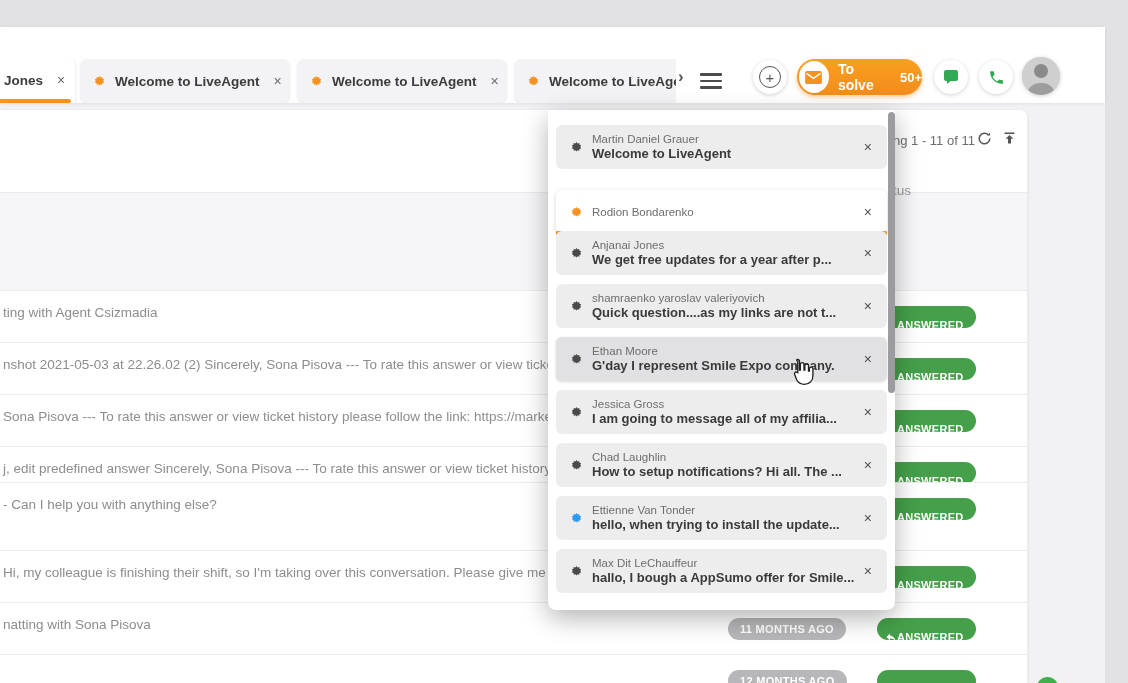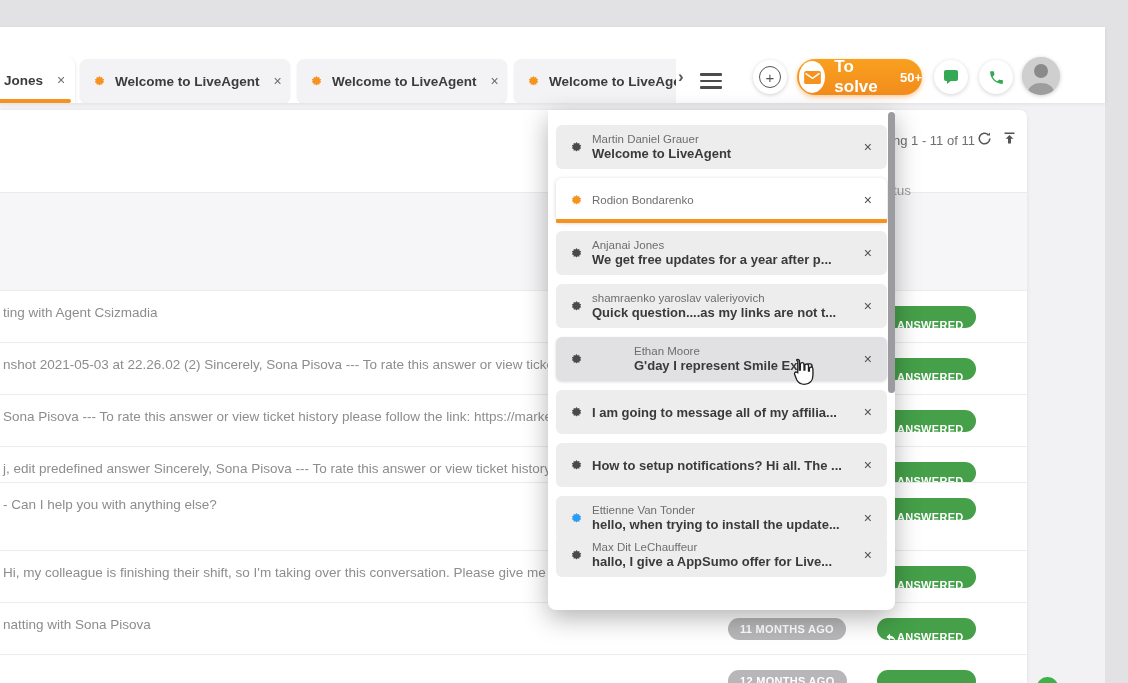--- a/index.html
+++ b/index.html
@@ -30,21 +30,21 @@
   .circle-btn { position:absolute; top:33px; width:34px; height:34px; border-radius:50%; background:#fff;
                 box-shadow:0 1px 4px rgba(0,0,0,.18); display:flex; align-items:center; justify-content:center; cursor:pointer; }
   .plus-btn { left:753px; }
   .plus-ring { width:22px; height:22px; border:1.6px solid #555; border-radius:50%;
                display:flex; align-items:center; justify-content:center; font-size:15px; color:#555; line-height:1; }
   .tosolve { position:absolute; left:797px; top:32px; width:125px; height:36px; border-radius:18px;
              background:linear-gradient(180deg,#f9a01f,#f28c1d); display:flex; align-items:center;
              box-shadow:0 2px 5px rgba(242,140,29,.45); cursor:pointer; }
   .tosolve-mail { width:32px; height:32px; background:#fff; border-radius:50%; margin-left:2px;
                   display:flex; align-items:center; justify-content:center; }
-  .tosolve-label { color:#fff; font-weight:700; font-size:17px; margin-left:9px; }
+  .tosolve-label { color:#fff; font-weight:700; font-size:14px; margin-left:9px; }
   .tosolve-count { color:#fff; font-weight:700; font-size:13px; margin-left:10px; }
   .chat-btn { left:934px; }
   .phone-btn { left:979px; }
   .avatar { position:absolute; left:1022px; top:30px; width:38px; height:38px; border-radius:50%;
             background:linear-gradient(180deg,#d8d8d8,#bdbdbd); overflow:hidden;
             box-shadow:0 1px 4px rgba(0,0,0,.2); cursor:pointer; }
 
   
   .content-bg { position:absolute; left:0; top:103px; width:1105px; height:580px; background:#f2f1f3; }
   .list-panel { position:absolute; left:0; top:110px; width:1027px; height:573px; background:#fff;
@@ -68,21 +68,21 @@
                 color:#fff; font-weight:700; font-size:11px; display:flex; align-items:center; padding:16px 12px 0 8px; letter-spacing:.3px; }
 
   
   .dropdown { position:absolute; left:548px; top:110px; width:347px; height:500px; background:#fff;
               border-radius:0 0 8px 8px; box-shadow:0 8px 26px rgba(0,0,0,.30); z-index:6; }
   .dd-item { position:absolute; left:8px; width:331px; height:44px; border-radius:6px; background:#ededee;
              display:flex; align-items:center; cursor:pointer; }
   .dd-item.active { background:#fff; box-shadow:0 1px 4px rgba(0,0,0,.18); }
   .dd-item.active::after { content:""; position:absolute; left:0; right:0; bottom:-1px; height:4px;
              background:#f6921e; border-radius:1px; }
-  .dd-item.hover { background:#e1e0e2; box-shadow:0 1px 3px rgba(0,0,0,.15);gap:42px; }
+  .dd-item.hover { background:#e1e0e2; box-shadow:0 1px 3px rgba(0,0,0,.15); }
   .dd-dot { width:11px; height:11px; margin:0 10px 0 15px; flex:0 0 auto; }
   .dot-dark { color:#4a4a4a; } .dot-orange { color:#f6921e; } .dot-blue { color:#2b9cf2; }
   .dd-text { flex:1 1 auto; min-width:0; }
   .dd-name { font-size:11.5px; color:#6e6e6e; white-space:nowrap; overflow:hidden; }
   .dd-subject { font-size:13px; font-weight:700; color:#3a3a3a; white-space:nowrap; overflow:hidden; margin-top:1px; }
   .dd-close { flex:0 0 auto; margin:0 15px 0 8px; color:#4f4f4f; font-size:14px; cursor:pointer; }
   .dd-scroll { position:absolute; right:0px; top:2px; width:7px; height:281px; background:#9c9ca0; border-radius:4px; cursor:grab; }
 
   .cursor { position:absolute; left:789px; top:357px; z-index:10; pointer-events:none; }
   .fab-sliver { position:absolute; left:1037px; top:677px; width:21px; height:12px; background:#3eb24a;
@@ -270,21 +270,21 @@
     <div class="dd-item" style="top:15px">
       <svg class="dd-dot dot-dark" viewBox="0 0 20 20">
           <path d="M10 0l2 2.6 3.1-.9.3 3.2 3.1 1-1.7 2.8 1.7 2.8-3.1 1-.3 3.2-3.1-.9-2 2.6-2-2.6-3.1.9-.3-3.2-3.1-1 1.7-2.8L1.5 5.9l3.1-1 .3-3.2 3.1.9z" fill="currentColor"></path>
         </svg>
       <span class="dd-text">
         <span class="dd-name" style="display:block">Martin Daniel Grauer</span>
         <span class="dd-subject" style="display:block">Welcome to LiveAgent</span>
       </span>
       <span class="dd-close">×</span>
     </div>
-    <div class="dd-item active" style="top:68px">
+    <div class="dd-item active" style="top:80px">
       <svg class="dd-dot dot-orange" viewBox="0 0 20 20">
           <path d="M10 0l2 2.6 3.1-.9.3 3.2 3.1 1-1.7 2.8 1.7 2.8-3.1 1-.3 3.2-3.1-.9-2 2.6-2-2.6-3.1.9-.3-3.2-3.1-1 1.7-2.8L1.5 5.9l3.1-1 .3-3.2 3.1.9z" fill="currentColor"></path>
         </svg>
       <span class="dd-text">
         <span class="dd-name" style="display:block">Rodion Bondarenko</span>
       </span>
       <span class="dd-close">×</span>
     </div>
     <div class="dd-item" style="top:121px">
       <svg class="dd-dot dot-dark" viewBox="0 0 20 20">
@@ -314,50 +314,52 @@
         <span class="dd-name" style="display:block">Ethan Moore</span>
         <span class="dd-subject" style="display:block">G'day I represent Smile Expo company.</span>
       </span>
       <span class="dd-close">×</span>
     </div>
     <div class="dd-item" style="top:280px">
       <svg class="dd-dot dot-dark" viewBox="0 0 20 20">
           <path d="M10 0l2 2.6 3.1-.9.3 3.2 3.1 1-1.7 2.8 1.7 2.8-3.1 1-.3 3.2-3.1-.9-2 2.6-2-2.6-3.1.9-.3-3.2-3.1-1 1.7-2.8L1.5 5.9l3.1-1 .3-3.2 3.1.9z" fill="currentColor"></path>
         </svg>
       <span class="dd-text">
+        <span class="dd-name" style="display:block">Jessica Gross</span>
         <span class="dd-subject" style="display:block">I am going to message all of my affilia...</span>
       </span>
       <span class="dd-close">×</span>
     </div>
     <div class="dd-item" style="top:333px">
       <svg class="dd-dot dot-dark" viewBox="0 0 20 20">
           <path d="M10 0l2 2.6 3.1-.9.3 3.2 3.1 1-1.7 2.8 1.7 2.8-3.1 1-.3 3.2-3.1-.9-2 2.6-2-2.6-3.1.9-.3-3.2-3.1-1 1.7-2.8L1.5 5.9l3.1-1 .3-3.2 3.1.9z" fill="currentColor"></path>
         </svg>
       <span class="dd-text">
+        <span class="dd-name" style="display:block">Chad Laughlin</span>
         <span class="dd-subject" style="display:block">How to setup notifications? Hi all. The ...</span>
       </span>
       <span class="dd-close">×</span>
     </div>
     <div class="dd-item" style="top:386px">
       <svg class="dd-dot dot-blue" viewBox="0 0 20 20">
           <path d="M10 0l2 2.6 3.1-.9.3 3.2 3.1 1-1.7 2.8 1.7 2.8-3.1 1-.3 3.2-3.1-.9-2 2.6-2-2.6-3.1.9-.3-3.2-3.1-1 1.7-2.8L1.5 5.9l3.1-1 .3-3.2 3.1.9z" fill="currentColor"></path>
         </svg>
       <span class="dd-text">
         <span class="dd-name" style="display:block">Ettienne Van Tonder</span>
         <span class="dd-subject" style="display:block">hello, when trying to install the update...</span>
       </span>
       <span class="dd-close">×</span>
     </div>
-    <div class="dd-item" style="top:423px">
+    <div class="dd-item" style="top:439px">
       <svg class="dd-dot dot-dark" viewBox="0 0 20 20">
           <path d="M10 0l2 2.6 3.1-.9.3 3.2 3.1 1-1.7 2.8 1.7 2.8-3.1 1-.3 3.2-3.1-.9-2 2.6-2-2.6-3.1.9-.3-3.2-3.1-1 1.7-2.8L1.5 5.9l3.1-1 .3-3.2 3.1.9z" fill="currentColor"></path>
         </svg>
       <span class="dd-text">
         <span class="dd-name" style="display:block">Max Dit LeChauffeur</span>
-        <span class="dd-subject" style="display:block">hallo, I give a AppSumo offer for Live...</span>
+        <span class="dd-subject" style="display:block">hallo, I bough a AppSumo offer for Smile...</span>
       </span>
       <span class="dd-close">×</span>
     </div>
     <div class="dd-scroll"></div>
   </div>
 
   <div class="cursor">
     <svg width="25" height="30" viewBox="0 0 26 30">
       <path d="M9 2c1.1 0 1.9.8 1.9 1.9V13h.9V7.2c0-1 .8-1.9 1.9-1.9 1 0 1.9.8 1.9 1.9V13h.9V8.6c0-1 .8-1.9 1.9-1.9 1 0 1.9.8 1.9 1.9V14h.9v-2.2c0-1 .8-1.9 1.9-1.9 1 0 1.8.8 1.8 1.9v6.7c0 5.6-3.3 9.3-8.9 9.3-4.2 0-6.4-1.5-8-4.7l-2.1-5.5c-.7-1.5.5-3 2-2.4l1.2.5V3.9C7.1 2.8 8 2 9 2z" fill="#ffffff" stroke="#222" stroke-width="1.4"></path>
     </svg>

